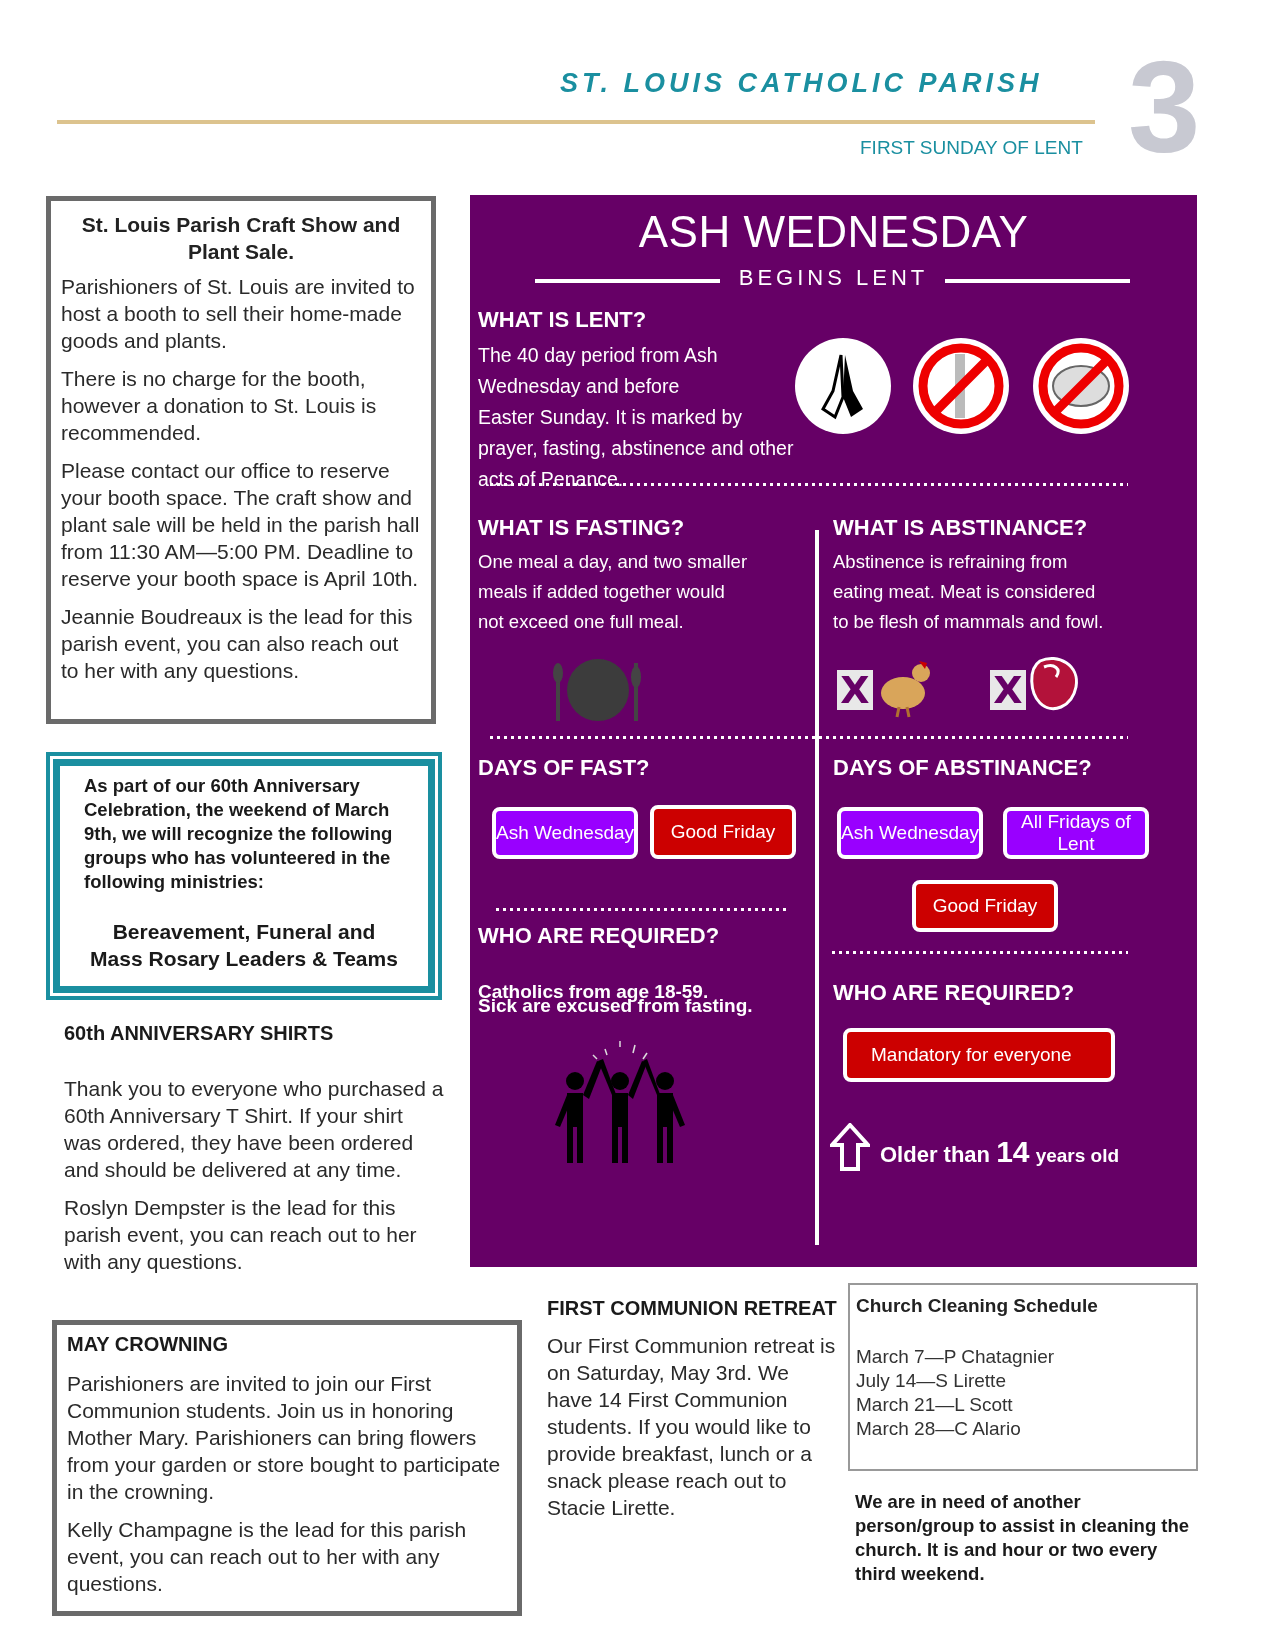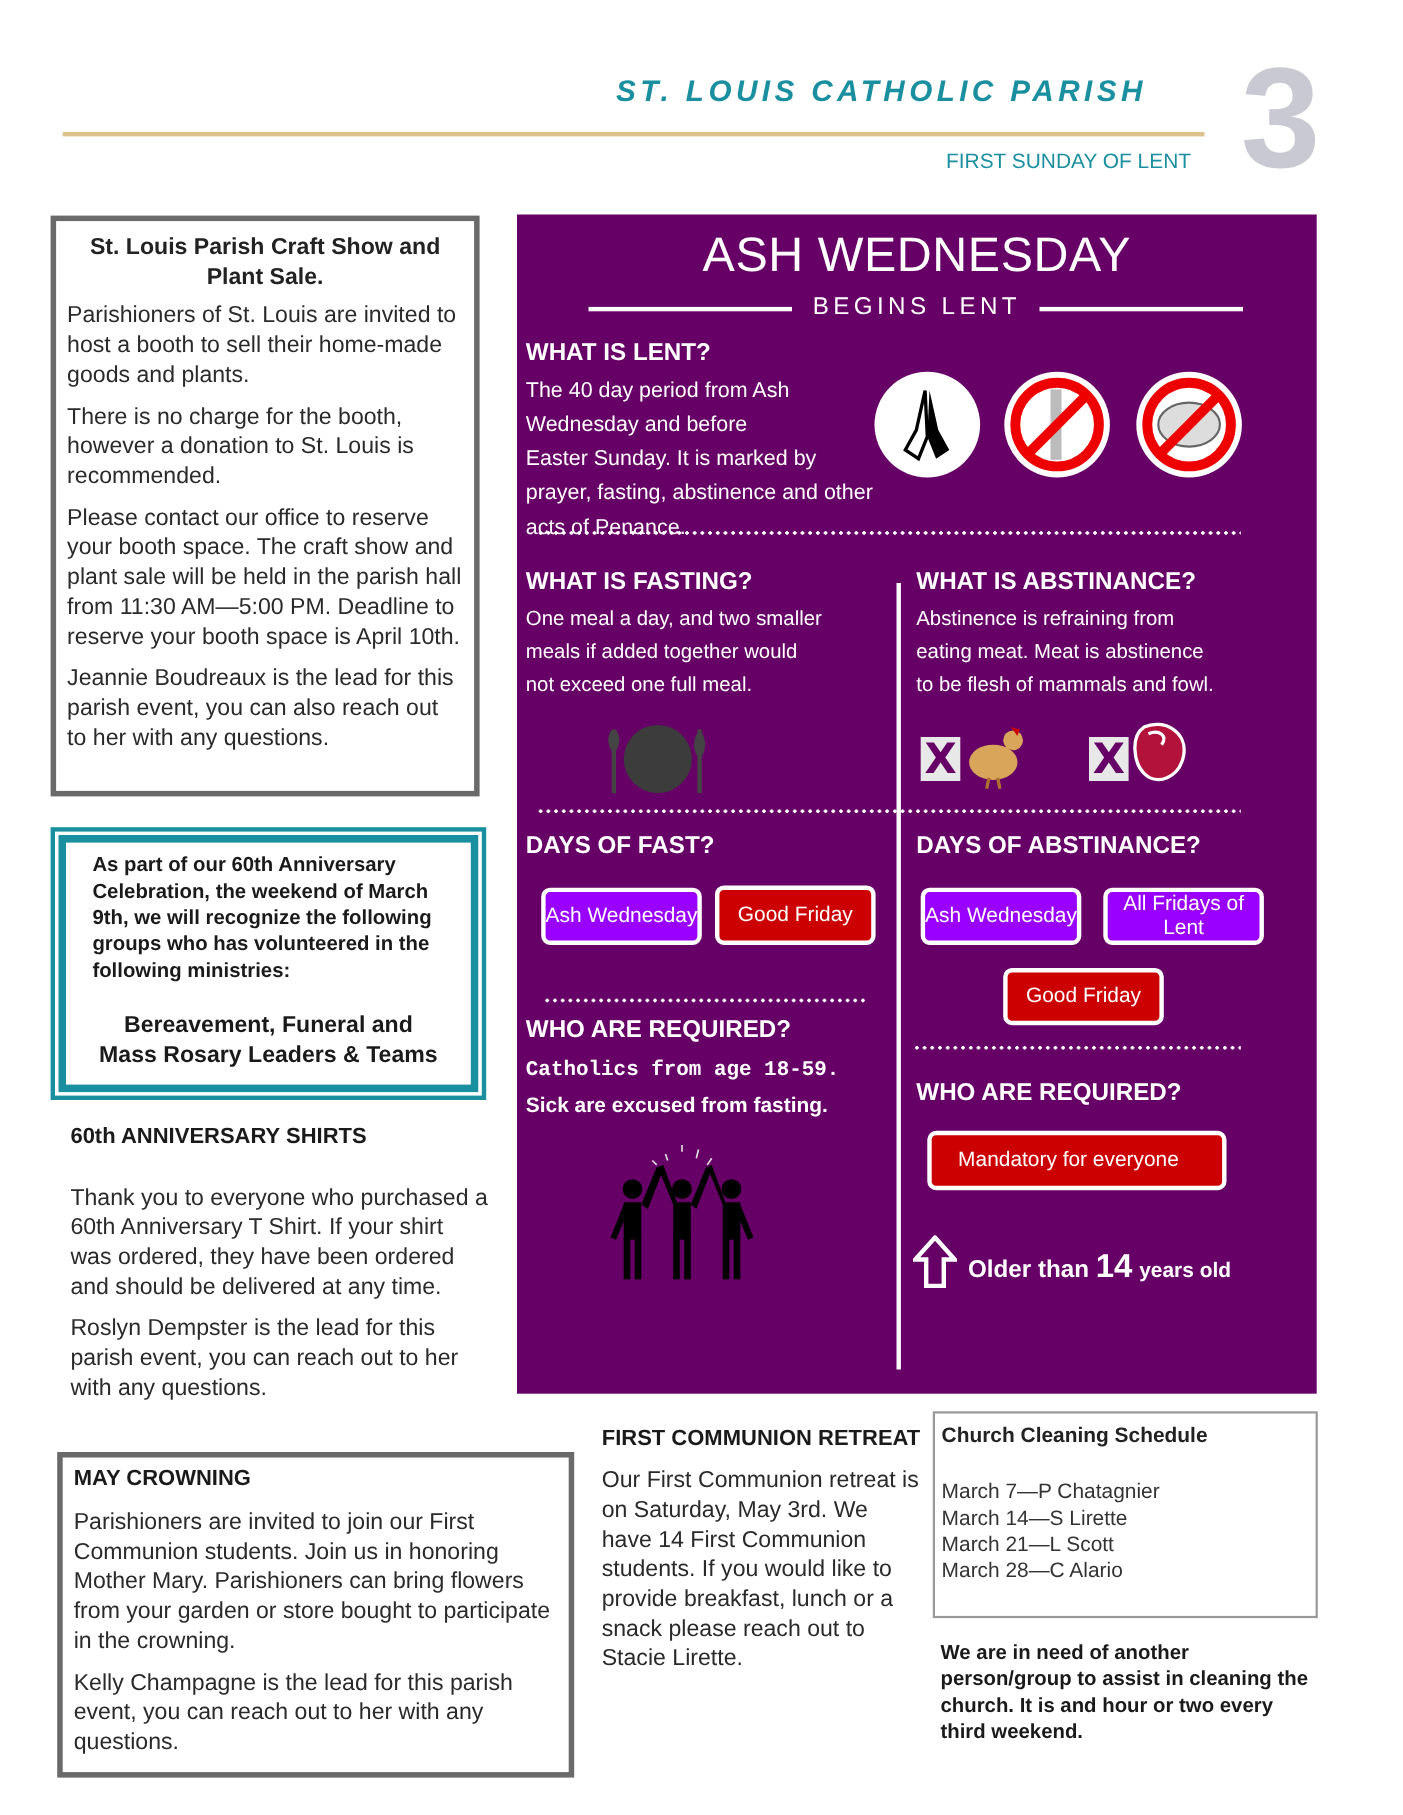--- a/index.html
+++ b/index.html
@@ -92,21 +92,21 @@
 </div>
 
 <div class="abs fc body-text">
   <div class="heading h-bold">FIRST COMMUNION RETREAT</div>
   <p>Our First Communion retreat is on Saturday, May 3rd. We have 14 First Communion students. If you would like to provide breakfast, lunch or a snack please reach out to Stacie Lirette.</p>
 </div>
 
 <div class="abs clean">
   <div class="heading">Church Cleaning Schedule</div>
   <div class="row">March 7—P Chatagnier</div>
-  <div class="row">March 14—S  Lirette</div>
+  <div class="row">July 14—S  Lirette</div>
   <div class="row">March 21—L Scott</div>
   <div class="row">March 28—C Alario</div>
 </div>
 <div class="abs clean-note">We are in need of another person/group to assist in cleaning the church.  It is and hour or two every third weekend.</div>
 
 <div class="abs info">
   <div class="title">ASH WEDNESDAY</div>
   <div class="line" style="left:65px;top:84px;width:185px;"></div>
   <div class="sub">BEGINS LENT</div>
   <div class="line" style="left:475px;top:84px;width:185px;"></div>
@@ -155,21 +155,21 @@
         <ellipse cx="10" cy="16" rx="5" ry="10" fill="#444"></ellipse>
         <circle cx="50" cy="33" r="31" fill="#3c3c3c"></circle>
         <rect x="86" y="6" width="4" height="58" fill="#444"></rect>
         <ellipse cx="88" cy="20" rx="5" ry="11" fill="#444"></ellipse>
       </svg>
   </div>
 
   <div class="h" style="left:363px;top:320px;">WHAT IS ABSTINANCE?</div>
   <div class="t" style="left:363px;top:352px;width:350px;font-size:18.5px;line-height:30px;">
     <div>Abstinence is refraining from</div>
-    <div>eating meat. Meat is abstinence</div>
+    <div>eating meat. Meat is considered</div>
     <div>to be flesh of mammals and fowl.</div>
   </div>
   <div class="xbox" style="left:367px;top:475px;">X</div>
   <div style="position:absolute;left:405px;top:462px;">
     <svg width="60" height="62" viewBox="0 0 60 62">
         <ellipse cx="28" cy="36" rx="22" ry="16" fill="#d9a55a"></ellipse>
         <circle cx="46" cy="16" r="9" fill="#d9a55a"></circle>
         <path d="M44 4 L52 6 L50 12 Z" fill="#c00"></path>
         <line x1="24" y1="50" x2="22" y2="60" stroke="#b07030" stroke-width="3"></line>
         <line x1="32" y1="50" x2="34" y2="60" stroke="#b07030" stroke-width="3"></line>
@@ -191,21 +191,21 @@
 
   <div class="h" style="left:363px;top:560px;">DAYS OF ABSTINANCE?</div>
   <div class="pill violet" style="left:367px;top:612px;width:146px;height:52px;">Ash Wednesday</div>
   <div class="pill violet" style="left:533px;top:612px;width:146px;height:52px;">All Fridays of Lent</div>
   <div class="pill red" style="left:442px;top:685px;width:146px;height:52px;">Good Friday</div>
 
   <div class="dots" style="left:24px;top:712px;width:294px;"></div>
   <div class="dots" style="left:360px;top:755px;width:298px;"></div>
 
   <div class="h" style="left:8px;top:728px;">WHO ARE REQUIRED?</div>
-  <div class="bold-w" style="left:8px;top:760px;font-family:Liberation Mono, monospace;">Catholics from age 18-59.</div>
+  <div class="bold-w" style="left:8px;top:780px;">Catholics from age 18-59.</div>
   <div class="bold-w" style="left:8px;top:794px;">Sick are excused from fasting.</div>
   <div style="position:absolute;left:75px;top:840px;">
     <svg width="150" height="130" viewBox="0 0 150 130">
         <g fill="#000">
           <circle cx="30" cy="46" r="9"></circle>
           <rect x="22" y="58" width="16" height="34"></rect>
           <rect x="22" y="90" width="6" height="38"></rect>
           <rect x="32" y="90" width="6" height="38"></rect>
           <circle cx="75" cy="46" r="9"></circle>
           <rect x="67" y="58" width="16" height="34"></rect>

